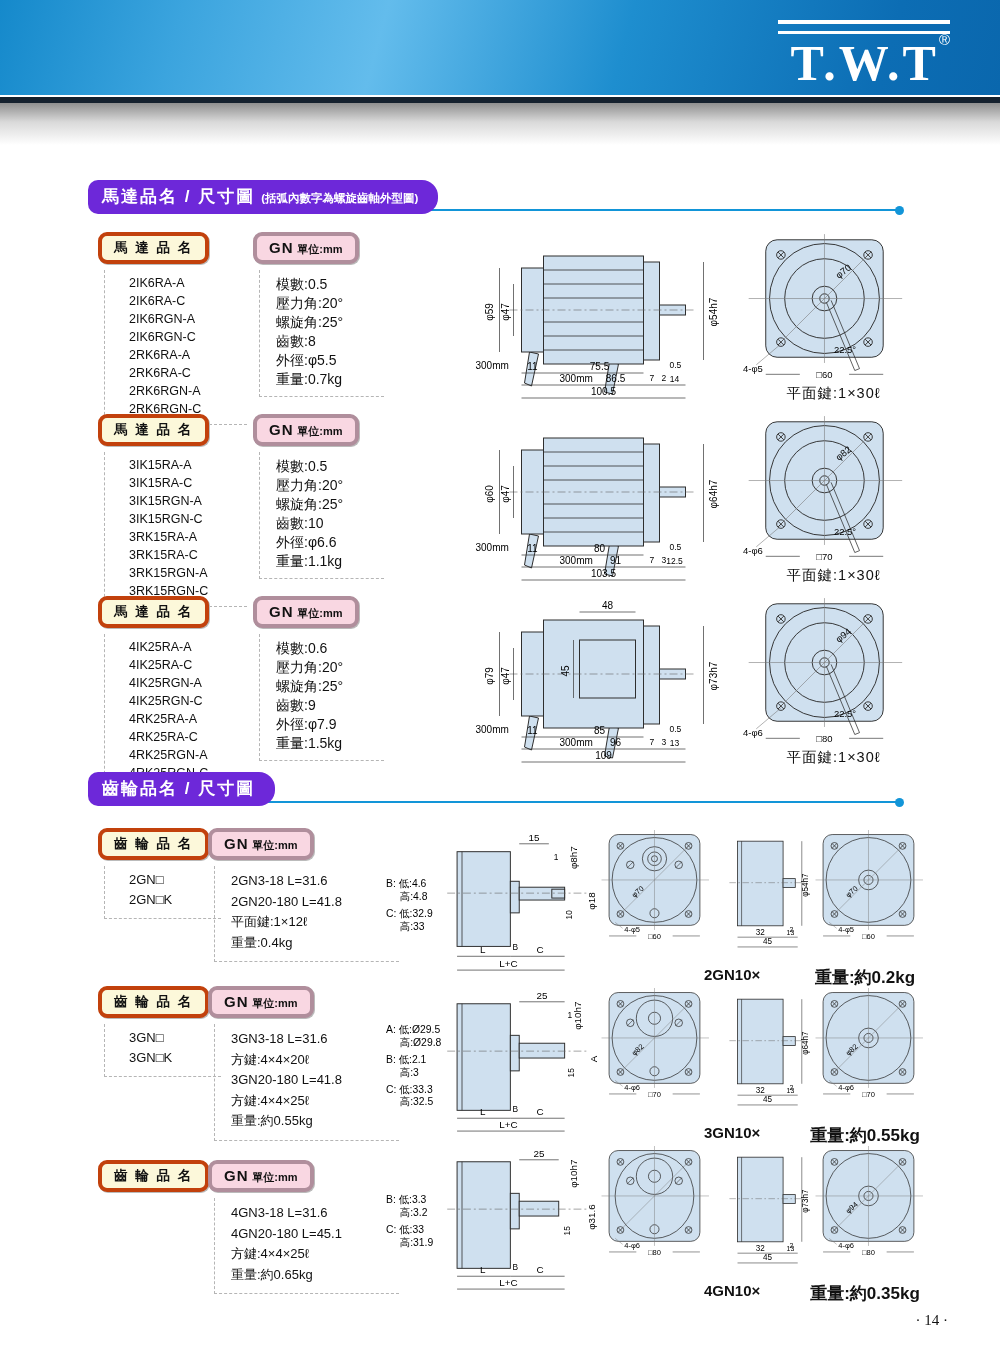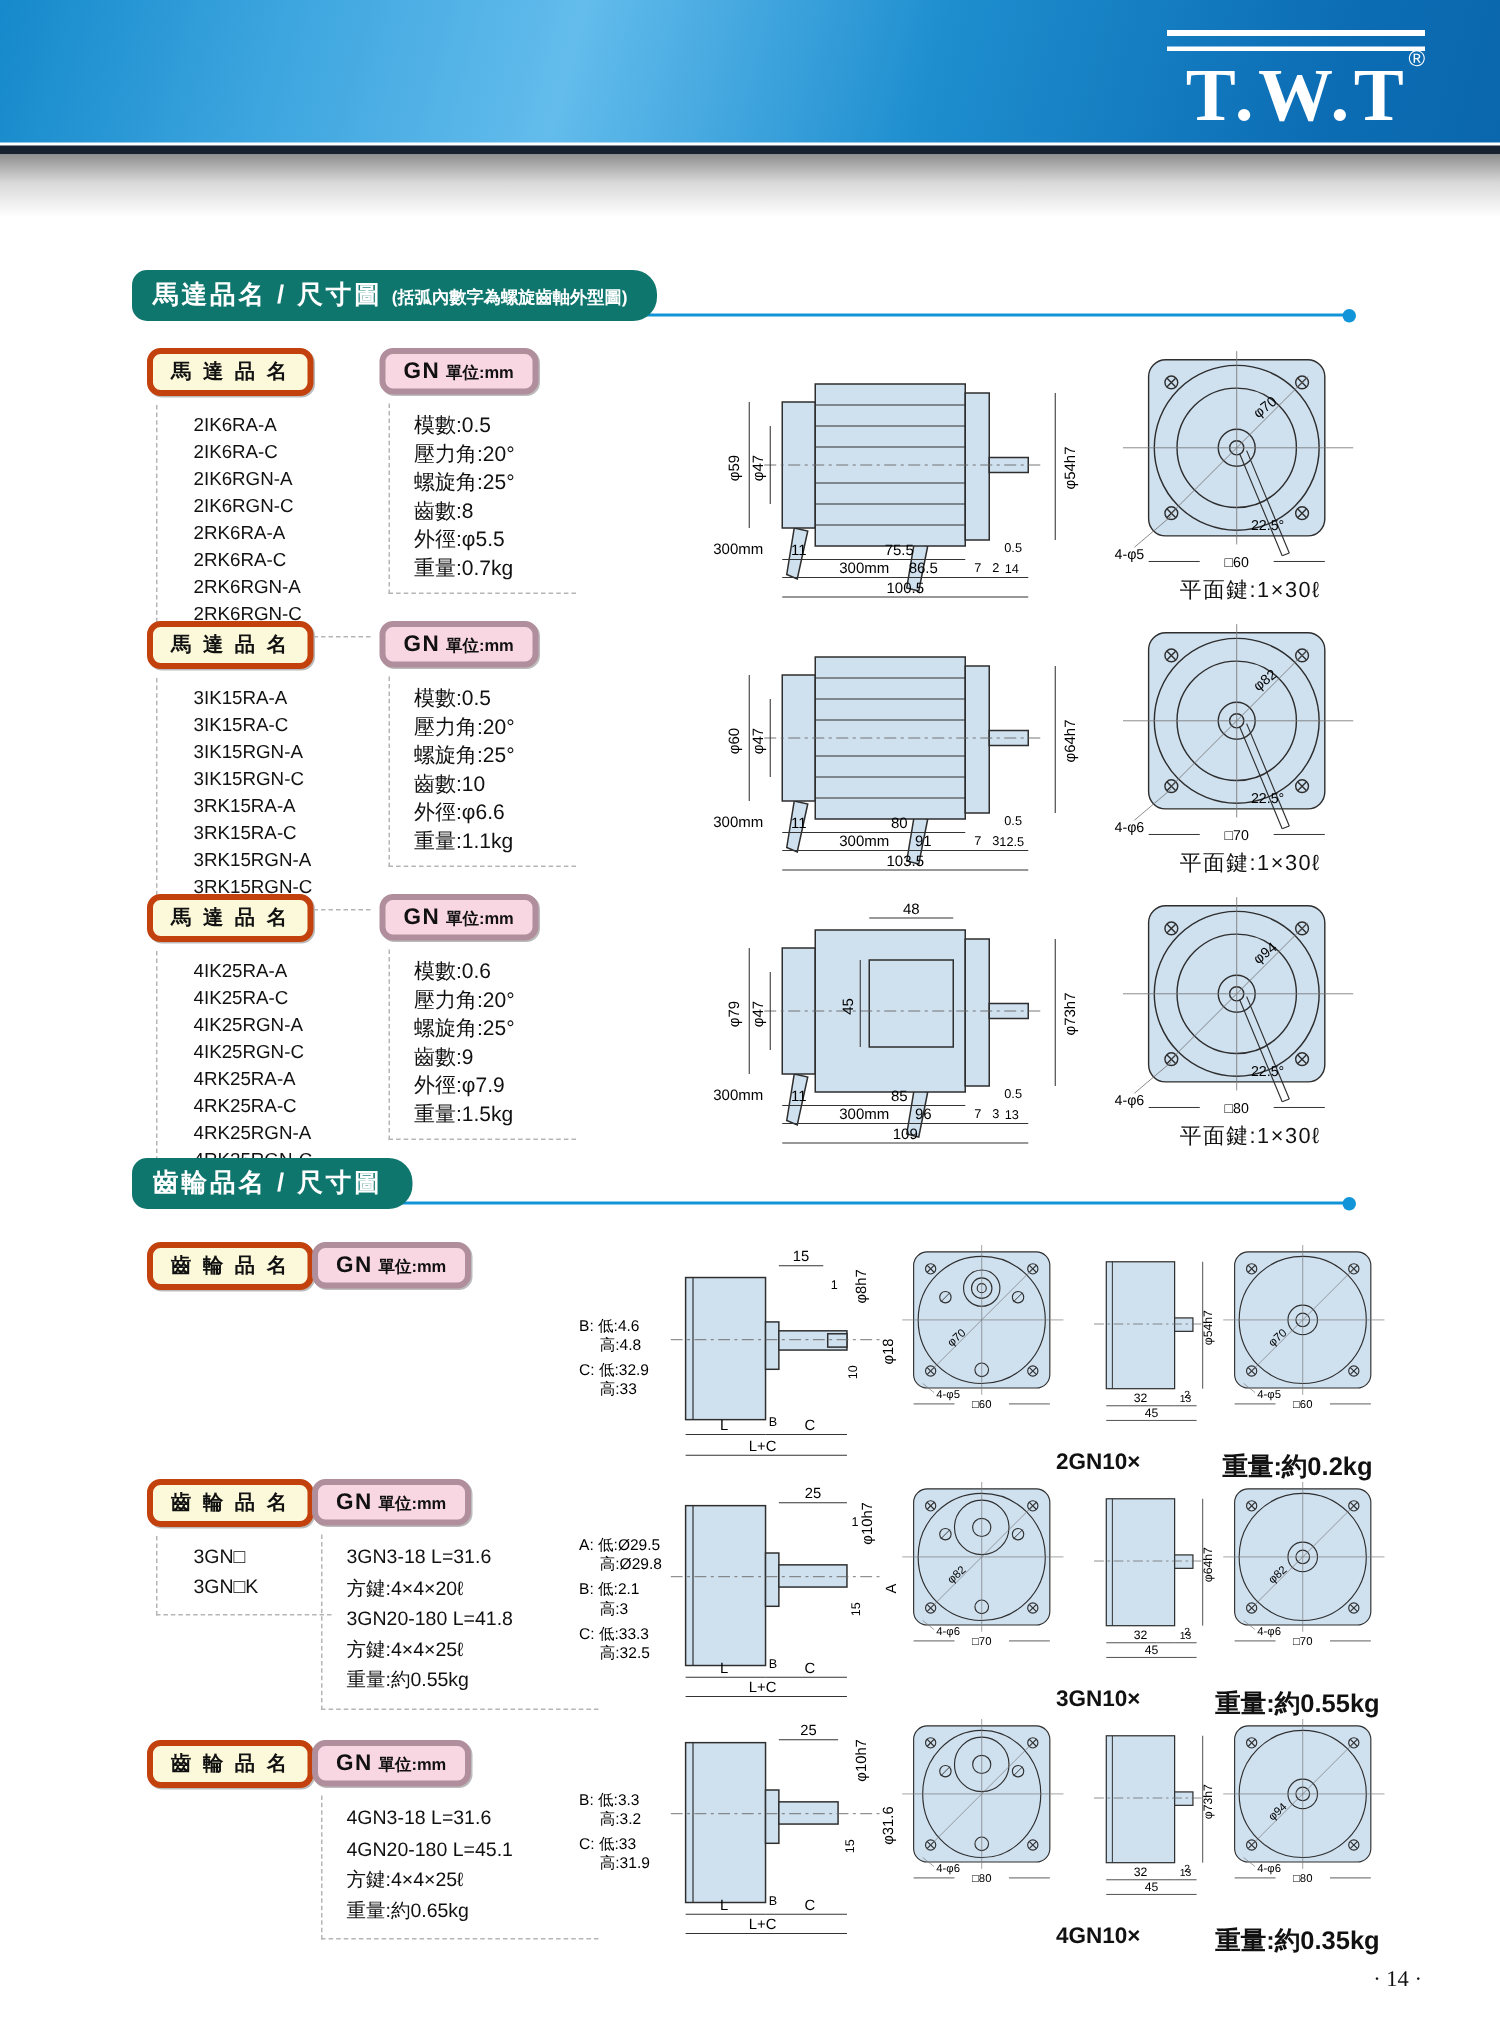--- a/index.html
+++ b/index.html
@@ -14,21 +14,21 @@
   .logo{position:absolute;right:50px;top:20px;width:172px;text-align:right;}
   .logo-bars{height:7px;border-top:4px solid #fff;border-bottom:3px solid #fff;margin-bottom:3px;}
   .logo-text{font-family:"Liberation Serif",serif;font-weight:700;font-size:50px;line-height:52px;
        color:#fff;letter-spacing:3px;}
   .logo-reg{font-size:15px;color:#fff;vertical-align:top;position:relative;top:-6px;}
   
   .sec{position:absolute;left:88px;width:820px;height:34px;}
   .sec-rule{position:absolute;left:6px;right:10px;bottom:3px;border-bottom:2.5px solid #1295d8;}
   .sec-dot{position:absolute;right:4px;bottom:-1px;width:9px;height:9px;border-radius:50%;background:#1295d8;}
   .sec-tab{position:absolute;left:0;top:0;display:inline-flex;align-items:baseline;gap:6px;
-       background:#0f766e;color:#fff;padding:5px 20px 6px 14px;border-radius:10px 16px 16px 10px;z-index:2;}
+       background:#6d28d9;color:#fff;padding:5px 20px 6px 14px;border-radius:10px 16px 16px 10px;z-index:2;}
   .sec-title{font-size:17px;font-weight:bold;letter-spacing:2px;}
   .sec-sub{font-size:11.5px;font-weight:bold;}
   
   .tag{display:inline-block;background:#fcf8da;border:4px solid #c2410c;border-radius:9px;
        padding:3px 12px;font-size:13.5px;font-weight:bold;letter-spacing:2px;
        box-shadow:1px 1px 0 #bbb;}
   .tag.pink{background:#f9d7e2;border-color:#b08e9c;letter-spacing:0;}
   .gn{font-size:15px;font-weight:bold;letter-spacing:1px;}
   .gnu{font-size:11px;font-weight:bold;}
   .dashedL{border-left:1.5px dashed #b5b5b5;border-bottom:1.5px dashed #b5b5b5;}
@@ -401,25 +401,35 @@
   <div class="sec-rule"></div>
   <div class="sec-dot"></div>
   <div class="sec-tab">
     <span class="sec-title">齒輪品名 / 尺寸圖</span>
   </div>
 </div>
 
 <div class="grow" style="top:824px">
   <div class="col" style="left:10px">
     <div class="tag">齒 輪 品 名</div>
+    <div class="glist dashedL">
+      <div>2GN□</div>
+      <div>2GN□K</div>
+    </div>
   </div>
   <div class="col" style="left:120px">
     <div class="tag pink">
       <span class="gn">GN</span>
       <span class="gnu">單位:mm</span>
+    </div>
+    <div class="gslist dashedL">
+      <div>2GN3-18 L=31.6</div>
+      <div>2GN20-180 L=41.8</div>
+      <div>平面鍵:1×12ℓ</div>
+      <div>重量:0.4kg</div>
     </div>
   </div>
   <svg class="col" style="left:296px;width:232px;height:150px" viewBox="0 0 235 152">
     <g>
       <rect class="pb" x="74" y="24" width="54" height="96"></rect>
         <line class="ln" x1="79" y1="24" x2="79" y2="120"></line>
       <rect class="pb" x="128" y="54" width="9" height="32"></rect>
       <rect class="pb" x="137" y="60" width="46" height="13"></rect>
       <rect class="pb" x="170" y="62" width="13" height="9"></rect>
       <line class="cl" x1="64" y1="66" x2="205" y2="66"></line>

